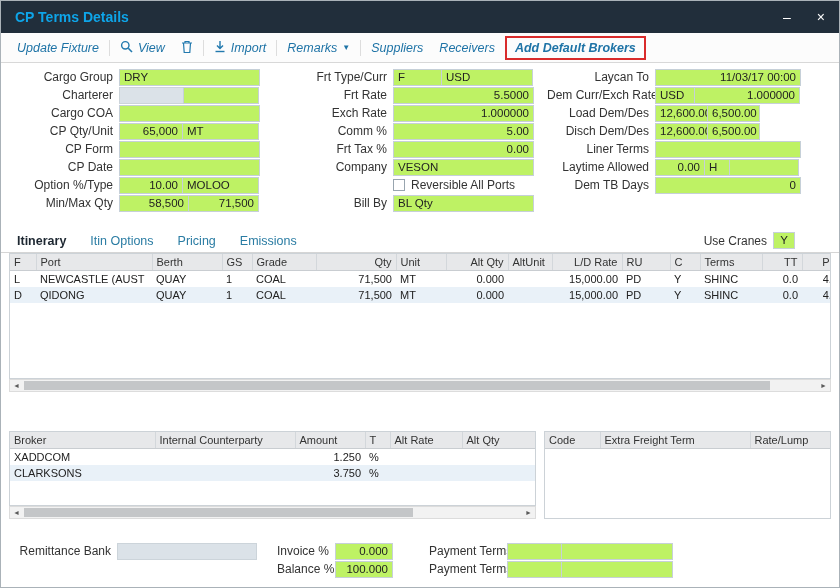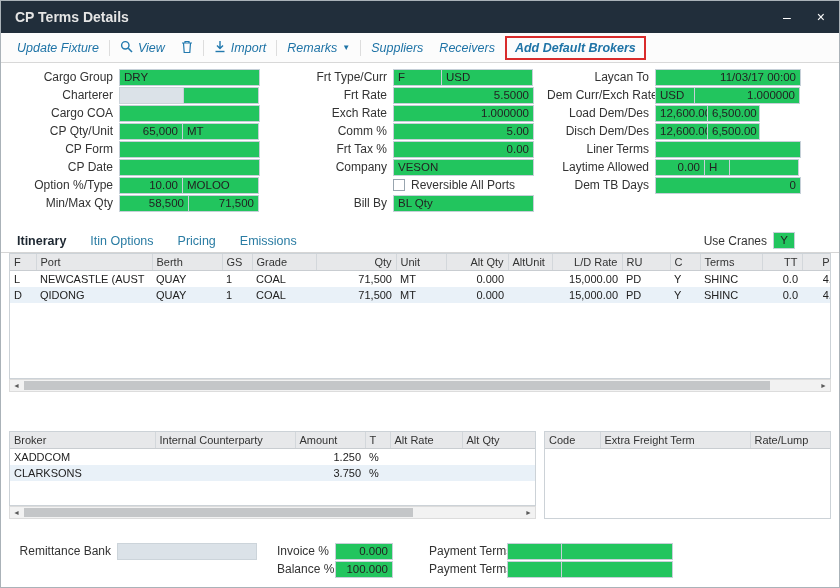--- a/index.html
+++ b/index.html
@@ -1,21 +1,21 @@
 <!DOCTYPE html>
 <html><head>
 <meta charset="utf-8">
 <style>
   * { box-sizing: border-box; }
   body { margin:0; font-family:"Liberation Sans", sans-serif; background:#e8e8e8; }
   .window { position:relative; width:840px; height:588px; background:#fff; border:1px solid #aab2b8; overflow:hidden; }
 
   
   .titlebar { position:absolute; top:0; left:0; right:0; height:32px; background:#212e3b; display:flex; align-items:center; padding:0 14px; }
-  .titlebar .title { color:#e5e5e5; font-weight:bold; font-size:14px; }
+  .titlebar .title { color:#0ea5e9; font-weight:bold; font-size:14px; }
   .win-btns { margin-left:auto; display:flex; gap:26px; }
   .win-btn { color:#fff; font-size:14px; line-height:14px; cursor:default; }
 
   
   .toolbar { position:absolute; top:32px; left:0; right:0; height:30px; background:#fcfcfc; border-bottom:1px solid #d8d8d8; display:flex; align-items:center; padding:0 8px; font-size:12.5px; color:#1e73a6; }
   .tb-item { display:flex; align-items:center; gap:5px; padding:3px 8px; white-space:nowrap; cursor:default;font-style:italic; }
   .tb-sep { width:1px; height:16px; background:#ddd; margin:0 2px; }
   .caret { font-size:8px; line-height:8px; }
   .red-highlight { border:2px solid #d92b2b; padding:1px 4px; margin-left:2px; }
   .red-highlight .tb-item { font-weight:bold; padding:2px 4px; }
@@ -23,21 +23,21 @@
   
   .fcol { position:absolute; }
   .fcol-left { top:67px; left:8px; }
   .fcol-mid { top:67px; left:286px; }
   .fcol-right { top:67px; left:538px; }
   .frow { display:flex; align-items:center; height:18px; font-size:12px; color:#333;margin-left:8px; }
   .lbl { text-align:right; padding-right:6px; white-space:nowrap; }
   .fcol-left .lbl { width:102px; }
   .fcol-mid .lbl { width:98px; }
   .fcol-right .lbl { width:108px; }
-  .fld { height:17px; line-height:15px; border:1px solid #c6d0d8; background:#22c55e; padding:0 4px; font-size:11.5px; color:#222; white-space:nowrap; overflow:hidden; }
+  .fld { height:17px; line-height:15px; border:1px solid #c6d0d8; background:#bef264; padding:0 4px; font-size:11.5px; color:#222; white-space:nowrap; overflow:hidden; }
   .frow .fld + .fld { margin-left:-1px; }
   .fld.r { text-align:right; }
   .fld.c { text-align:center; }
   .fld.gray { background:#dbe2e8; border-color:#ccd4da; }
   .cb { width:12px; height:12px; border:1px solid #98a5af; background:#fff; display:inline-block; margin-right:6px; flex:0 0 auto; }
   .w141{width:141px}.w76{width:76px}.w65{width:65px}.w71{width:71px}.w49{width:49px}.w92{width:92px}
   .w146{width:146px}.w40{width:40px}.w106{width:106px}.w73{width:53px}.w50{width:50px}.w26{width:26px}
   .w70{width:70px}.w64{width:64px}.w77{width:77px}.w22{width:22px}.w58{width:58px}.w55{width:55px}
   .w112{width:112px}.w140{width:140px}
   .bl-left .lbl { width:100px; }

